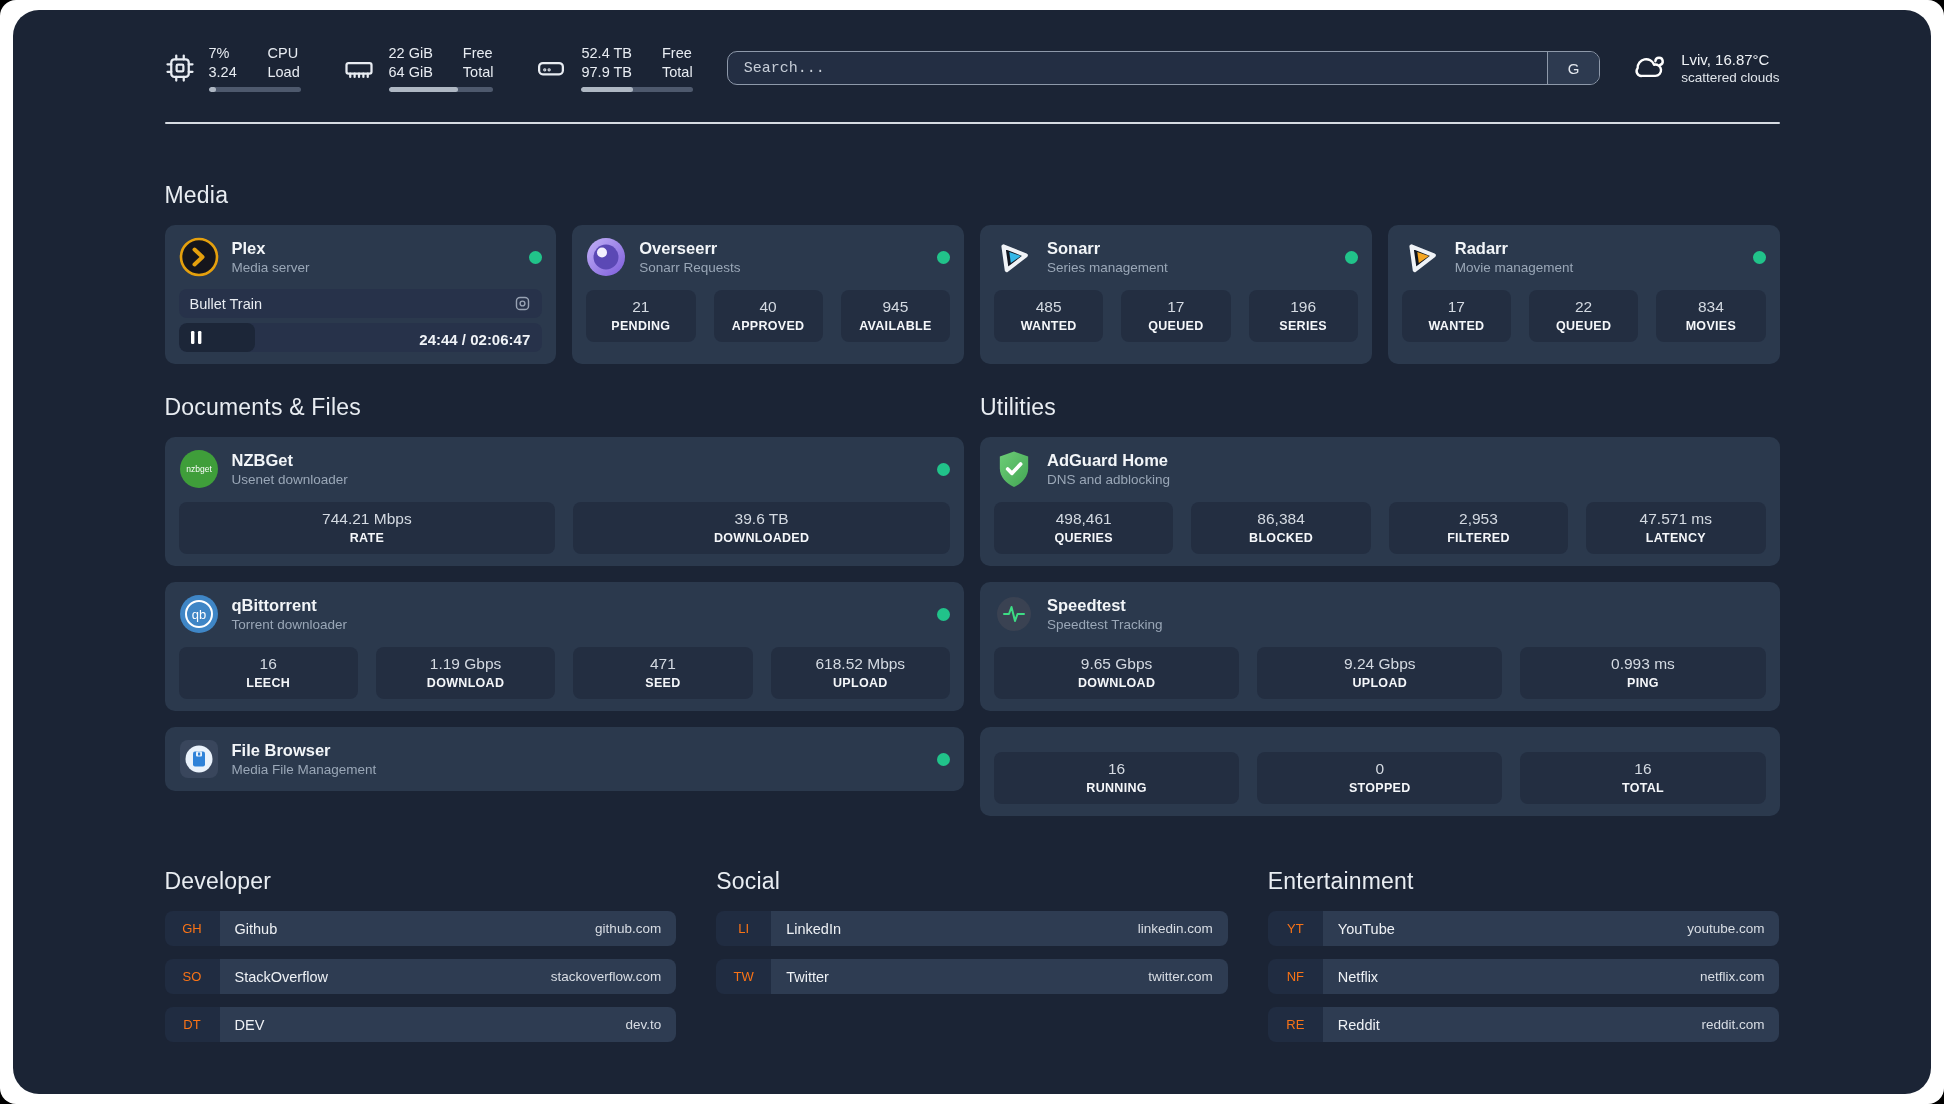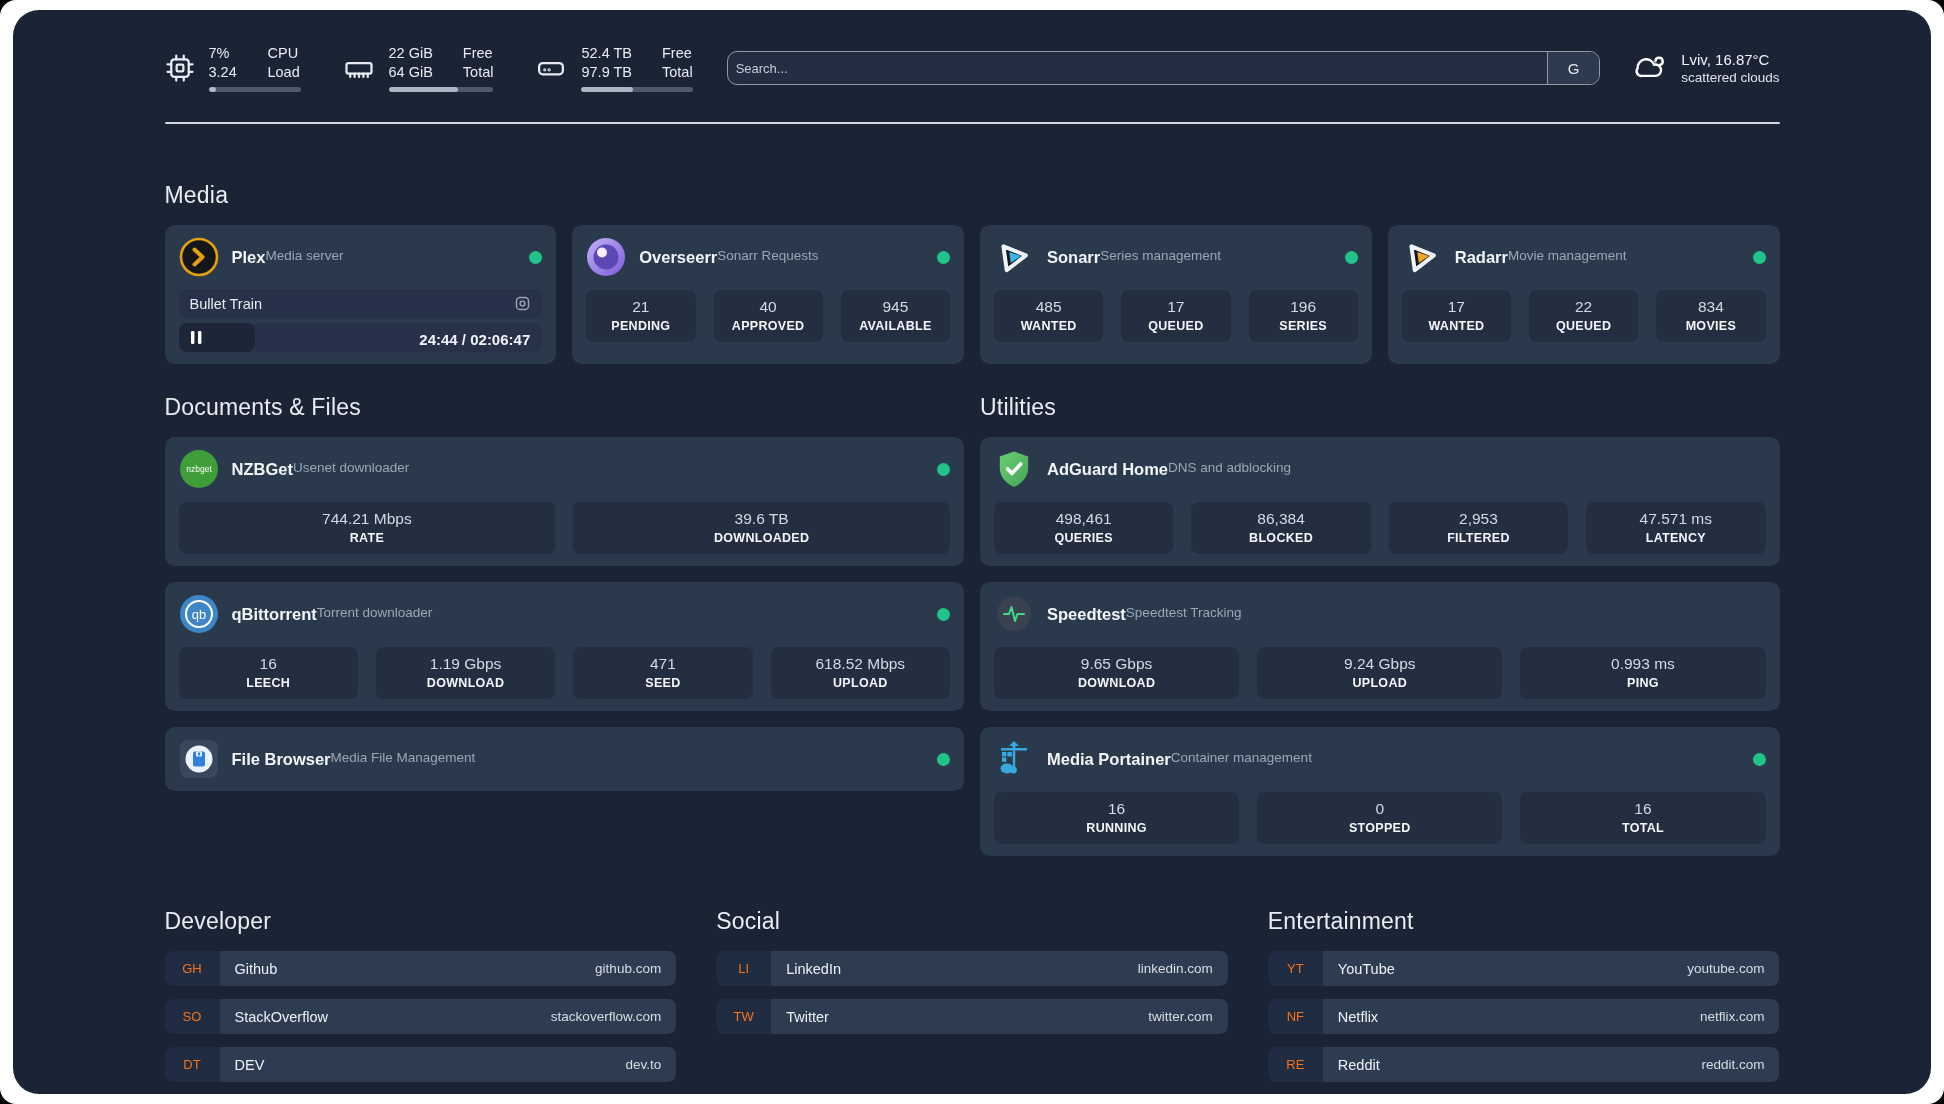--- a/index.html
+++ b/index.html
@@ -14,21 +14,21 @@
   .stat-group { display:flex; align-items:center; gap:14px; }
   .tb-icon svg { display:block; }
   .stat-body { display:flex; flex-direction:column; }
   .stat-grid { display:grid; grid-template-columns:auto auto; column-gap:30px; row-gap:1px; min-width:92px; }
   .stat-grid .v { font-size:14.5px; color:#e8ecf2; text-align:left; line-height:18px; }
   .stat-grid .l { font-size:14.5px; color:#e8ecf2; text-align:left; line-height:18px; }
   .bar { margin-top:6px; height:5px; border-radius:3px; background:#4e596d; overflow:hidden; }
   .bar .fill { height:100%; background:#aeb7c3; border-radius:3px; }
 
   .search { flex:1; margin:0 30px 0 34px; height:34px; border:1.5px solid #8e99aa; border-radius:10px; background:#232e43; display:flex; overflow:hidden; }
-  .search input { flex:1; background:transparent; border:none; outline:none; padding:0 8px; font-size:13px; color:#e8ecf2; font-family:Liberation Sans, sans-serif; }
+  .search input { flex:1; background:transparent; border:none; outline:none; padding:0 16px; font-size:15px; color:#e8ecf2; font-family:Liberation Mono, monospace; }
   .search input::placeholder { color:#c6cdd7; }
   .search .g-btn { width:52px; background:#2d3a50; border:none; border-left:1.5px solid #8e99aa; color:#e4e8ee; font-size:15px; cursor:pointer; font-family:"Liberation Sans", sans-serif; }
 
   .weather { display:flex; align-items:center; gap:13px;justify-content:center; }
   .weather-text .w1 { font-size:15px; color:#f0f3f7; line-height:19px; }
   .weather-text .w2 { font-size:13.5px; color:#dfe4ea; line-height:18px; }
 
   .divider { margin-top:26px; height:2px; background:#d6dbe2; border-radius:1px; }
 
   
@@ -37,21 +37,21 @@
   .media-grid { margin-top:16px; display:grid; grid-template-columns:repeat(4,1fr); gap:16px; }
 
   .two-col { margin-top:30px; display:grid; grid-template-columns:1fr 1fr; gap:16px; align-items:start; }
   .col-cards { margin-top:16px; display:flex; flex-direction:column; gap:16px; }
 
   
   .card { background:#2b394d; border-radius:10px; padding:12px 14px; cursor:pointer; }
   .card-head { display:flex; align-items:center; gap:13px; }
   .app-icon { width:40px; height:40px; flex:0 0 40px; display:flex; align-items:center; justify-content:center; }
   .app-icon svg { display:block; }
-  .titles { display:flex; flex-direction:row; }
+  .titles { display:flex; flex-direction:column; }
   .app-name { font-size:16.5px; font-weight:600; color:#f2f5f8; line-height:21px; }
   .app-desc { font-size:13.5px; color:#9aa7b7; line-height:18px; }
   .dot { margin-left:auto; width:13px; height:13px; border-radius:50%; background:#21c38a; flex:0 0 13px; }
   .stats { display:flex; gap:18px; margin-top:13px; }
   .stat { flex:1; background:#232e41; border-radius:8px; text-align:center; padding:7px 4px 8px; }
   .stat-value { font-size:15.5px; color:#d4dae2; line-height:20px; }
   .stat-label { font-size:12.5px; font-weight:700; color:#f5f7fa; letter-spacing:0.3px; line-height:16px; margin-top:1px; }
 
   
   .np-row { margin-top:12px; height:29px; border-radius:8px; background:#27324a; display:flex; align-items:center; padding:0 11px; }
@@ -461,38 +461,20 @@
                     <div class="stat-label">UPLOAD</div>
             </div>
             <div class="stat">
               <div class="stat-value">0.993 ms</div>
                     <div class="stat-label">PING</div>
             </div>
           </div>
         </div>
 
         <div class="card">
-          <div class="card-head">
-            <span class="app-icon">
-              <svg width="40" height="40" viewBox="0 0 40 40" fill="#37a9e0">
-                <path d="M20 2l5 5h-3.6v2H33v2.4H7V9h11.6V7H15z"></path>
-                <rect x="18.8" y="11.5" width="2.4" height="17"></rect>
-                <rect x="8" y="13" width="4.4" height="4.4"></rect>
-                      <rect x="13.4" y="13" width="4.4" height="4.4"></rect>
-                <rect x="8" y="18.4" width="4.4" height="4.4"></rect>
-                <ellipse cx="13" cy="29.5" rx="6.5" ry="5"></ellipse>
-                <circle cx="19.5" cy="31" r="3.4"></circle>
-              </svg>
-            </span>
-            <div class="titles">
-              <div class="app-name">Media Portainer</div>
-              <div class="app-desc">Container management</div>
-            </div>
-            <span class="dot"></span>
-          </div>
           <div class="stats">
             <div class="stat">
               <div class="stat-value">16</div>
                     <div class="stat-label">RUNNING</div>
             </div>
             <div class="stat">
               <div class="stat-value">0</div>
                     <div class="stat-label">STOPPED</div>
             </div>
             <div class="stat">

